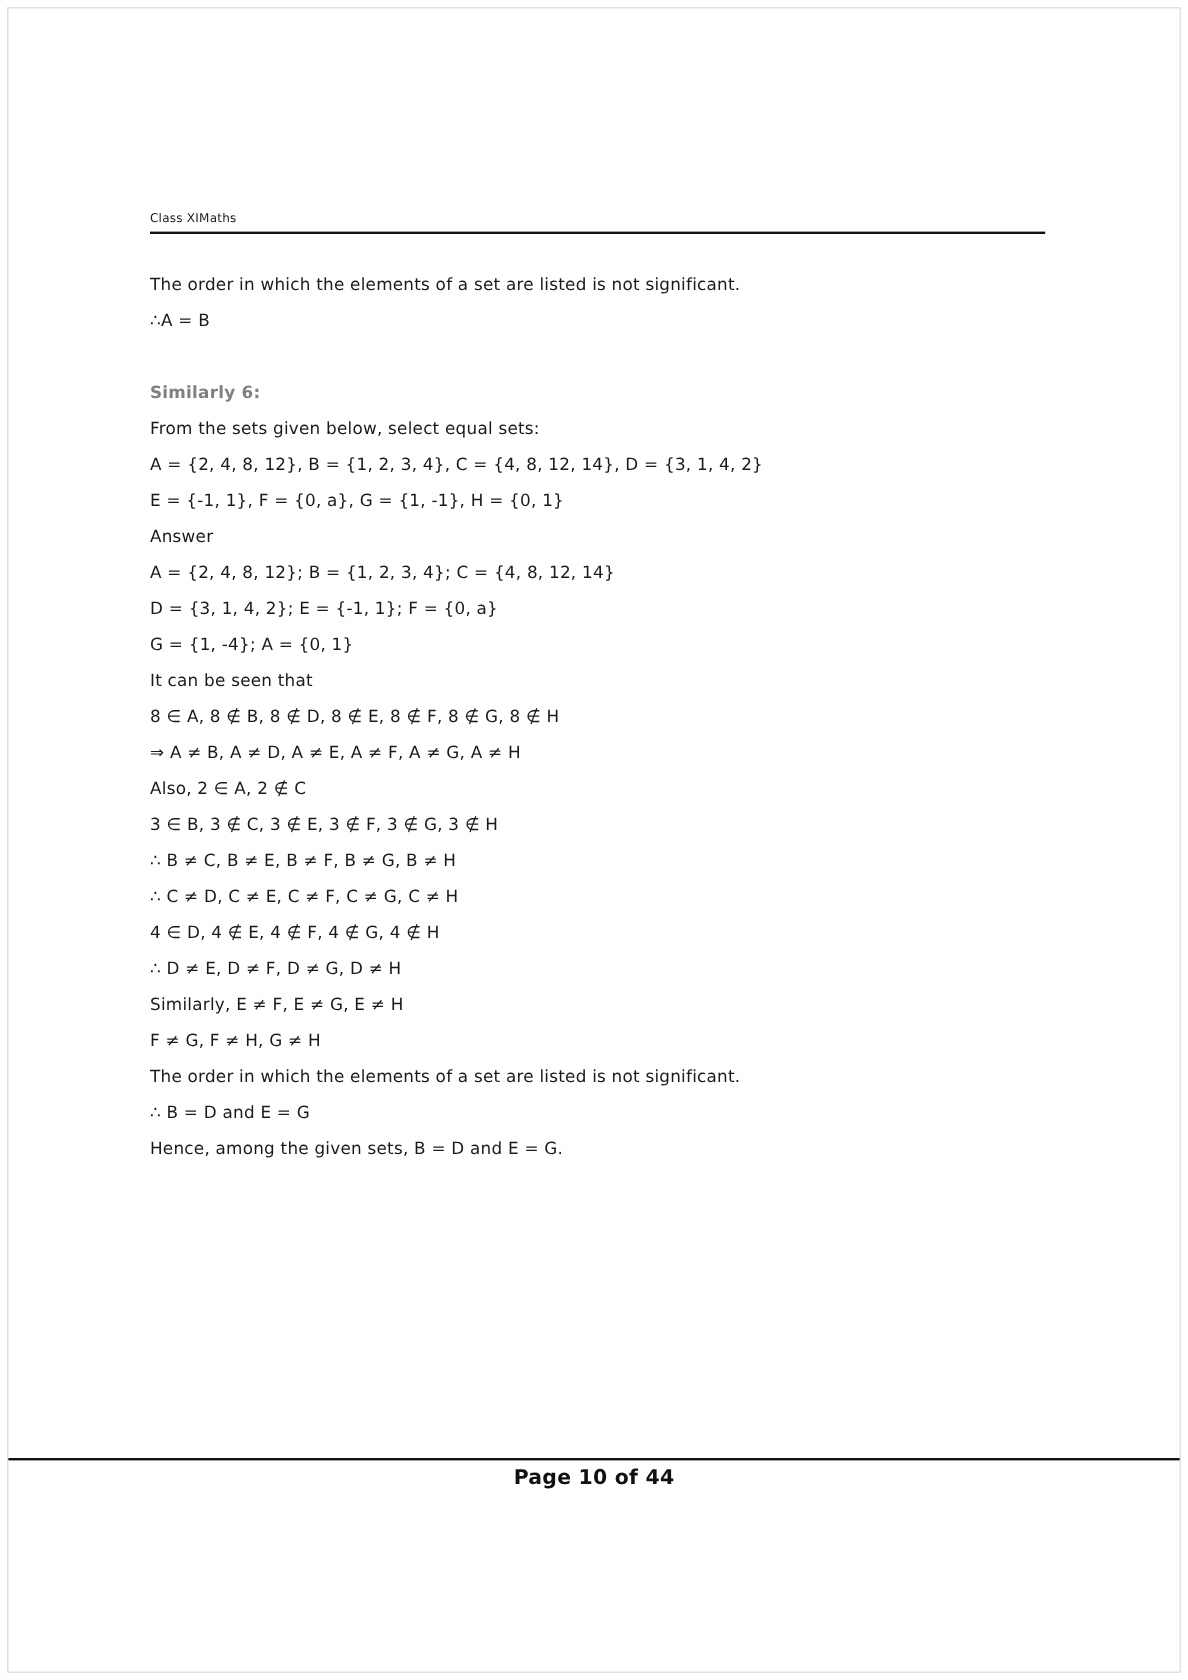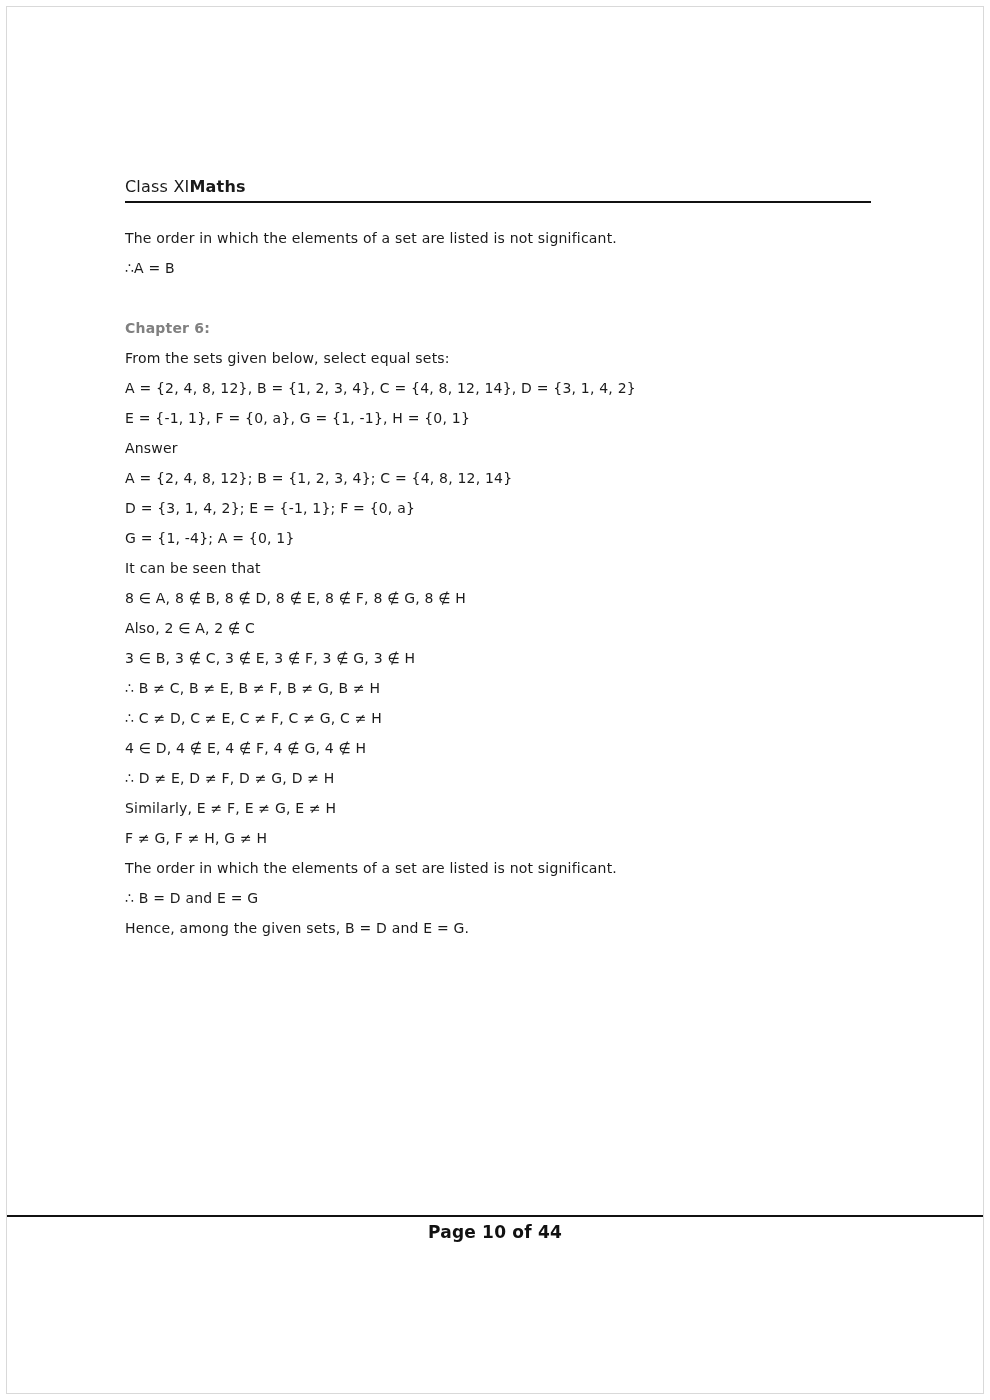--- a/index.html
+++ b/index.html
@@ -20,26 +20,26 @@
   }
   .page-header {
     position: absolute;
     top: 170px;
     left: 118px;
     right: 112px;
     display: flex;
     align-items: flex-end;
     border-bottom: 2px solid #111111;
     padding-bottom: 5px;
-    font-size: 16px;
+    font-size: 10px;
     letter-spacing: 0.2px;
   }
   .header-left { text-align: left; }
   .header-center { flex: 1; text-align: center; }
-  .header-right { text-align: right; font-weight: bold; }
+  .header-right { text-align: right; }
   .page-body {
     position: absolute;
     top: 216px;
     left: 118px;
     right: 96px;
     font-size: 14px;
     letter-spacing: 0.2px;
   }
   .line {
     line-height: 30px;
@@ -75,30 +75,31 @@
 
   <header class="page-header">
     <span class="header-left">Class XI</span>
     <span class="header-right">Maths</span>
   </header>
 
   <main class="page-body" id="content-lines">
 
   <p class="line">The order in which the elements of a set are listed is not significant.</p>
       <p class="line">∴A = B</p>
-      <p class="line heading gap-before">Chapter 6:</p>
+      <p class="line heading gap-before">Similarly 6:</p>
       <p class="line">From the sets given below, select equal sets:</p>
       <p class="line">A = {2, 4, 8, 12}, B = {1, 2, 3, 4}, C = {4, 8, 12, 14}, D = {3, 1, 4, 2}</p>
       <p class="line">E = {-1, 1}, F = {0, a}, G = {1, -1}, H = {0, 1}</p>
       <p class="line">Answer</p>
       <p class="line">A = {2, 4, 8, 12}; B = {1, 2, 3, 4}; C = {4, 8, 12, 14}</p>
       <p class="line">D = {3, 1, 4, 2}; E = {-1, 1}; F = {0, a}</p>
       <p class="line">G = {1, -4}; A = {0, 1}</p>
       <p class="line">It can be seen that</p>
       <p class="line">8 ∈ A, 8 ∉ B, 8 ∉ D, 8 ∉ E, 8 ∉ F, 8 ∉ G, 8 ∉ H</p>
+      <p class="line">⇒ A ≠ B, A ≠ D, A ≠ E, A ≠ F, A ≠ G, A ≠ H</p>
       <p class="line">Also, 2 ∈ A, 2 ∉ C</p>
       <p class="line">3 ∈ B, 3 ∉ C, 3 ∉ E, 3 ∉ F, 3 ∉ G, 3 ∉ H</p>
       <p class="line">∴ B ≠ C, B ≠ E, B ≠ F, B ≠ G, B ≠ H</p>
       <p class="line">∴ C ≠ D, C ≠ E, C ≠ F, C ≠ G, C ≠ H</p>
       <p class="line">4 ∈ D, 4 ∉ E, 4 ∉ F, 4 ∉ G, 4 ∉ H</p>
       <p class="line">∴ D ≠ E, D ≠ F, D ≠ G, D ≠ H</p>
       <p class="line">Similarly, E ≠ F, E ≠ G, E ≠ H</p>
       <p class="line">F ≠ G, F ≠ H, G ≠ H</p>
       <p class="line">The order in which the elements of a set are listed is not significant.</p>
       <p class="line">∴ B = D and E = G</p>

